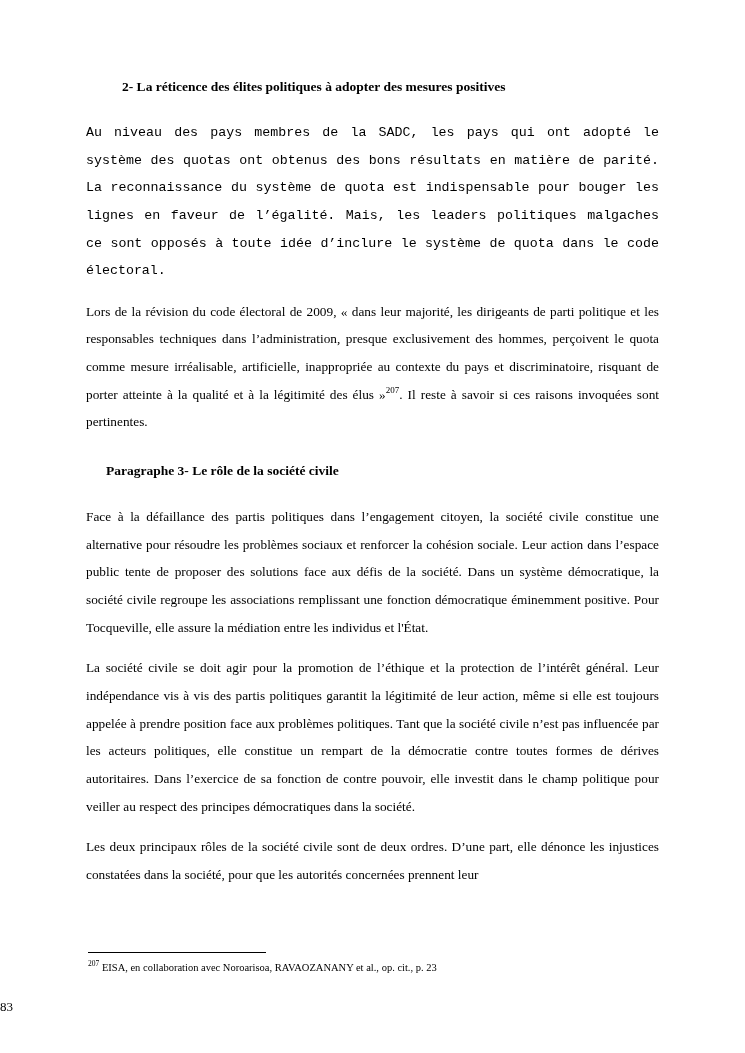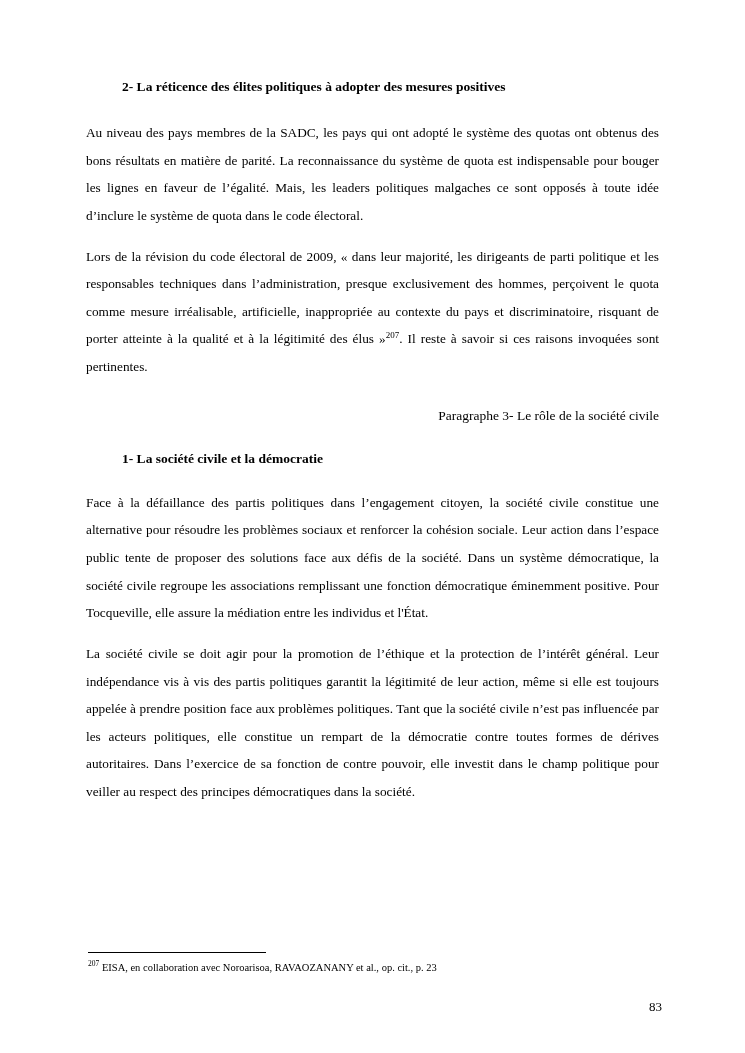--- a/index.html
+++ b/index.html
@@ -25,42 +25,42 @@
   }
   .heading-2 {
     font-size: 13.5px;
     font-weight: bold;
     margin: 0 0 22px 0;
     padding-left: 36px;
     line-height: 1.4;
   }
   .heading-para {
     font-size: 13.5px;
-    font-weight: normal;
+    font-weight: bold;
     margin: 26px 0 22px 0;
     padding-left: 20px;
     line-height: 1.4;
-    text-align: right;
   }
   .heading-sub {
     font-size: 13.5px;
     font-weight: bold;
     margin: 24px 0 20px 0;
     padding-left: 36px;
     line-height: 1.4;
   }
   p.body-text {
     font-size: 13.3px;
     line-height: 2.08;
     margin: 0 0 13px 0;
     text-align: justify;
     text-justify: inter-word;
   }
   p.body-text.first {
     margin-top: 0;
+    font-family: Liberation Mono, monospace;
   }
   .ital {
   }
   sup {
     font-size: 9px;
     vertical-align: super;
     line-height: 0;
     margin-top: 18px;
   }
   .footnote-area {
@@ -81,43 +81,43 @@
     margin: 0;
   }
   .footnote-text sup {
     font-size: 7.5px;
   }
   .page-number {
     position: absolute;
     left: 0;
     bottom: 38px;
     width: 662px;
-    text-align: right;
+    text-align: left;
     font-size: 13px;
   }
 </style>
 </head>
 <body>
 
 <div class="page">
 
   <h2 class="heading-2">2- La réticence des élites politiques à adopter des mesures positives</h2>
 
   <p class="body-text first">Au niveau des pays membres de la SADC, les pays qui ont adopté le système des quotas ont obtenus des bons résultats en matière de parité.  La reconnaissance du système de quota est indispensable pour bouger les lignes en faveur de l’égalité. Mais, les leaders politiques malgaches ce sont opposés à toute idée d’inclure le système de quota dans le code électoral.</p>
 
   <p class="body-text"><span>Lors de la révision du code électoral de 2009, « </span><span class="ital">dans leur majorité, les dirigeants de parti politique et les responsables techniques dans l’administration, presque exclusivement des hommes, perçoivent le quota comme mesure irréalisable, artificielle, inappropriée au contexte du pays et discriminatoire, risquant de porter atteinte à la qualité et à la légitimité des élus</span><span> »</span><sup>207</sup><span>. Il reste à savoir si ces raisons invoquées sont pertinentes.</span></p>
 
   <h3 class="heading-para">Paragraphe 3- Le rôle de la société civile</h3>
 
-  <h4 class="heading-sub">1- La société civile et la démocratie</h4>
 
   <p class="body-text">Face à la défaillance des partis politiques dans l’engagement citoyen, la société civile constitue une alternative pour résoudre les problèmes sociaux et renforcer la cohésion sociale. Leur action dans l’espace public tente de proposer des solutions face aux défis de la société. Dans un système démocratique, la société civile regroupe les associations remplissant une fonction démocratique éminemment positive. Pour Tocqueville, elle assure la médiation entre les individus et l'État.</p>
 
   <p class="body-text">La société civile se doit agir pour la promotion de l’éthique et la protection de l’intérêt général. Leur indépendance vis à vis des partis politiques garantit la légitimité de leur action, même si elle est toujours appelée à prendre position face aux problèmes politiques. Tant que la société civile n’est pas influencée par les acteurs politiques, elle constitue un rempart de la démocratie contre toutes formes de dérives autoritaires. Dans l’exercice de sa fonction de contre pouvoir, elle investit dans le champ politique pour veiller au respect des principes démocratiques dans la société.</p>
 
+  <p class="body-text">Les deux principaux rôles de la société civile sont de deux ordres. D’une part, elle dénonce les injustices constatées dans la société, pour que les autorités concernées prennent leur</p>
 
 </div>
 
 <div class="footnote-area">
   <div class="footnote-rule"></div>
   <p class="footnote-text"><sup>207</sup><span> EISA, en collaboration avec Noroarisoa, RAVAOZANANY et al., </span><span class="ital">op. cit.</span><span>, p. 23</span></p>
 </div>
 
 <div class="page-number">83</div>
 

